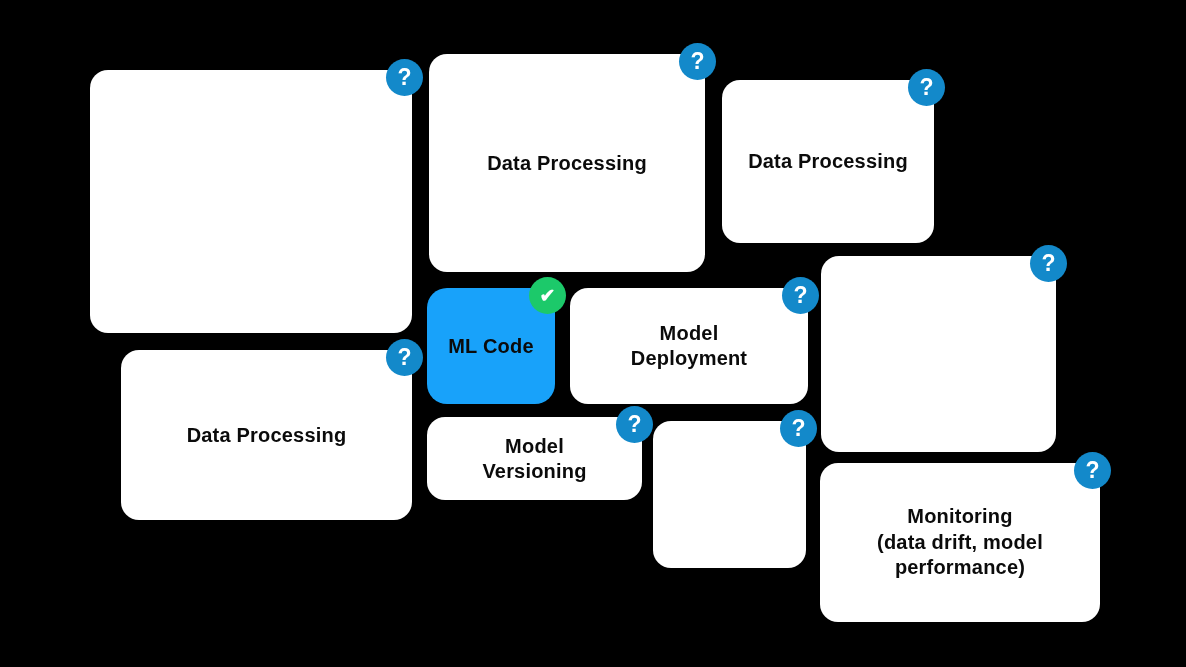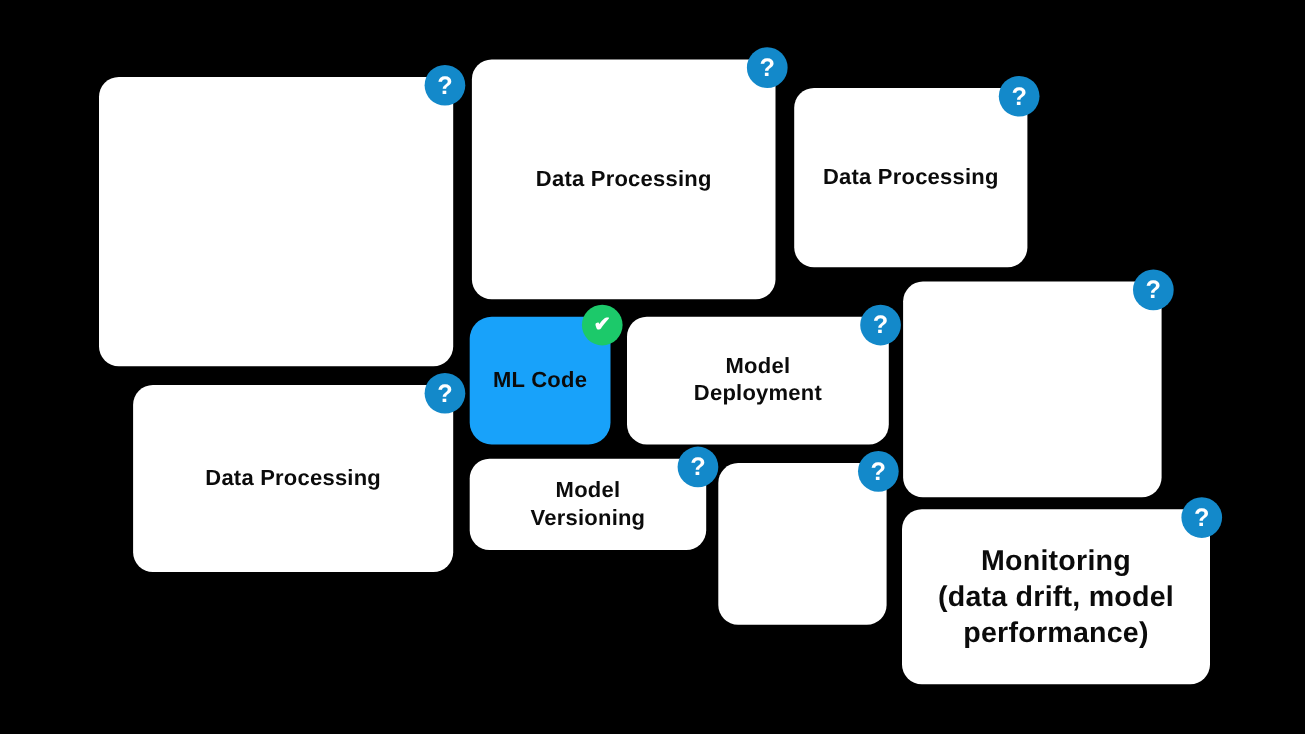--- a/index.html
+++ b/index.html
@@ -69,21 +69,21 @@
   #card-data-collection  { left: 90px;  top: 70px;  width: 322px; height: 263px; }
   #card-data-processing  { left: 429px; top: 54px;  width: 276px; height: 218px; }
   #card-data-analytics   { left: 722px; top: 80px;  width: 212px; height: 163px; }
   #card-ml-code          { left: 427px; top: 288px; width: 128px; height: 116px; border-radius: 20px; }
   #card-model-deployment { left: 570px; top: 288px; width: 238px; height: 116px; }
   #card-front-end        { left: 821px; top: 256px; width: 235px; height: 196px; }
   #card-data-versioning  { left: 121px; top: 350px; width: 291px; height: 170px; }
   #card-model-versioning { left: 427px; top: 417px; width: 215px; height: 83px;  }
   #card-person-feedback  { left: 653px; top: 421px; width: 153px; height: 147px; }
   #card-monitoring       { left: 820px; top: 463px; width: 280px; height: 159px; }
-  #card-monitoring .label { font-size: 26px; line-height: 1.28; }
+  #card-monitoring .label { font-size: 20px; line-height: 1.28; }
 </style>
 </head>
 <body>
 
 <div class="board">
 
   <div class="card" id="card-data-collection">
     <span class="badge question">?</span>
   </div>
 

